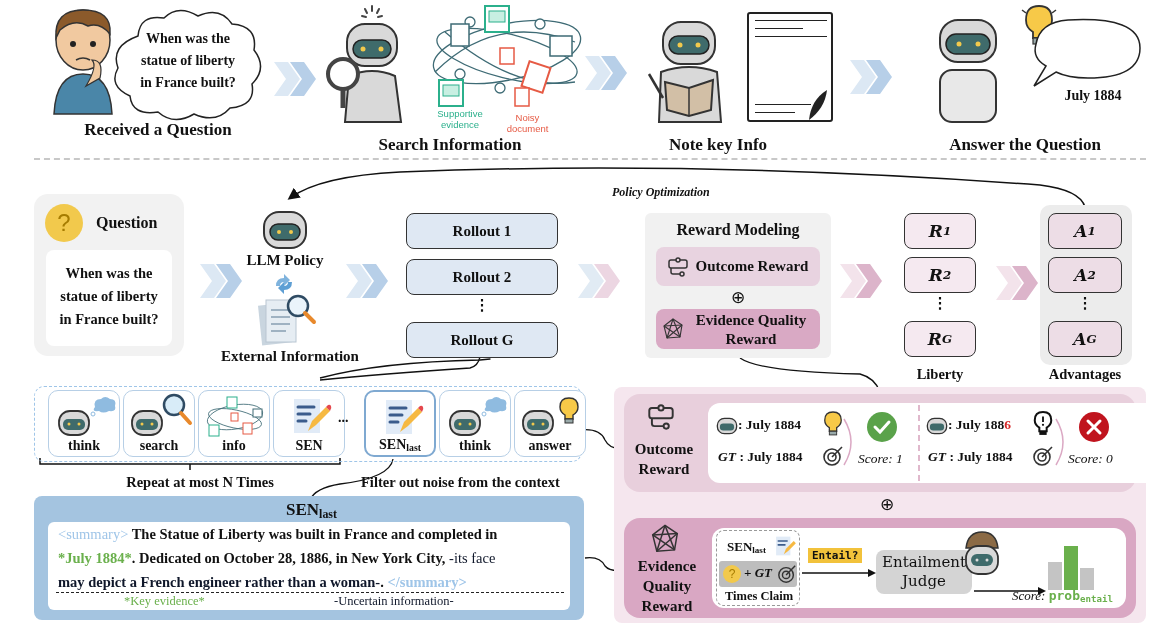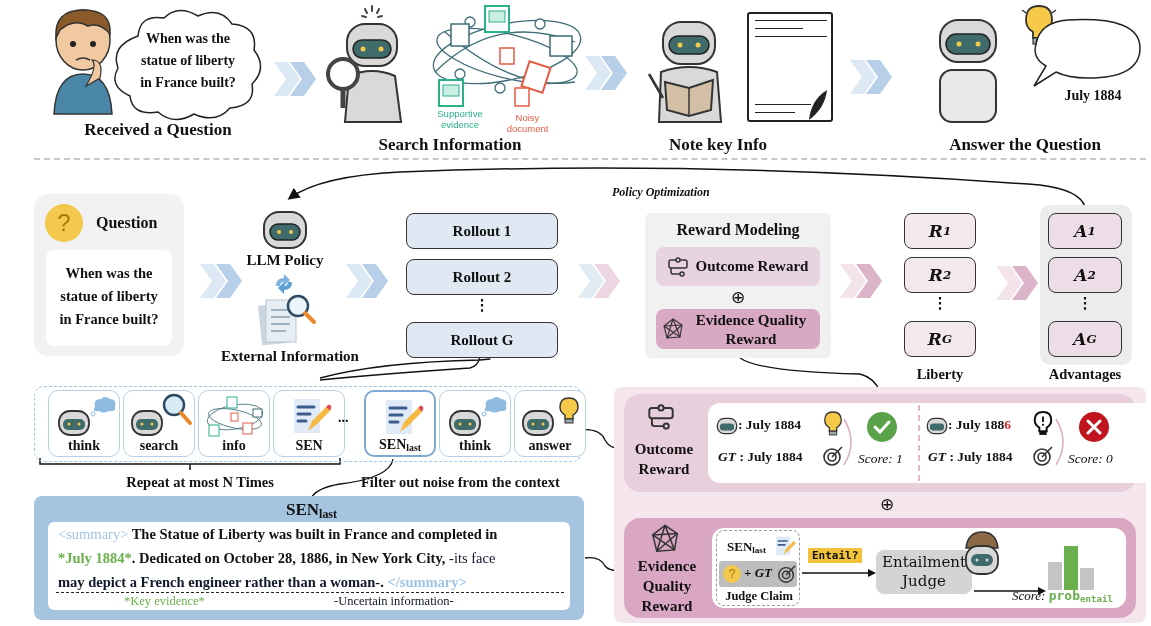--- a/index.html
+++ b/index.html
@@ -573,21 +573,21 @@
         <div class="abs" style="left:4px;top:4px;width:18px;height:18px;border-radius:50%;background:#f2c94c;color:#a67c00;font-size:12px;display:flex;align-items:center;justify-content:center;font-family:'Liberation Sans',sans-serif;">?</div>
         <div class="abs b" style="left:25px;top:4px;font-size:13px;font-style:italic;">+ GT</div>
         <svg class="abs" style="left:58px;top:3px;" width="20" height="20" viewBox="0 0 22 22">
           <g fill="none" stroke="#333" stroke-width="1.6">
               <circle cx="10" cy="12" r="8"></circle>
               <circle cx="10" cy="12" r="4"></circle>
             </g>
           <line x1="10" y1="12" x2="20" y2="2" stroke="#333" stroke-width="1.6"></line>
         </svg>
       </div>
-      <div class="abs b ctr" style="left:0;top:58px;width:84px;font-size:12.5px;">Judge Claim</div>
+      <div class="abs b ctr" style="left:0;top:58px;width:84px;font-size:12.5px;">Times Claim</div>
     </div>
     <div class="abs entail-tag" style="left:96px;top:20px;">Entail?</div>
     <svg class="abs" style="left:90px;top:40px;" width="74" height="10" viewBox="0 0 74 10">
       <line x1="0" y1="5" x2="68" y2="5" stroke="#111" stroke-width="1.5"></line>
       <path d="M66 1 L74 5 L66 9 Z" fill="#111"></path>
     </svg>
     <div class="abs judge-box" style="left:164px;top:22px;width:96px;height:44px;padding-top:3px;">
       <div>Entailment</div>
       <div>Judge</div>
     </div>

